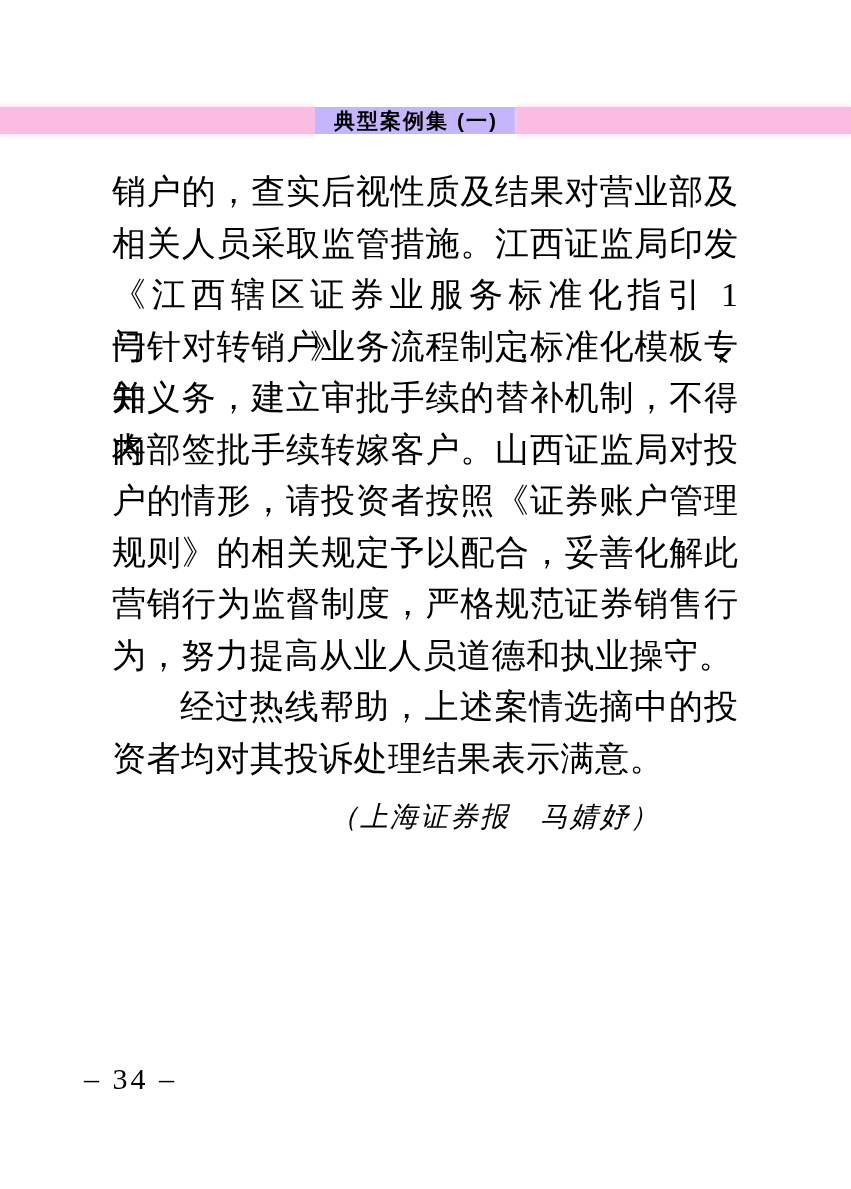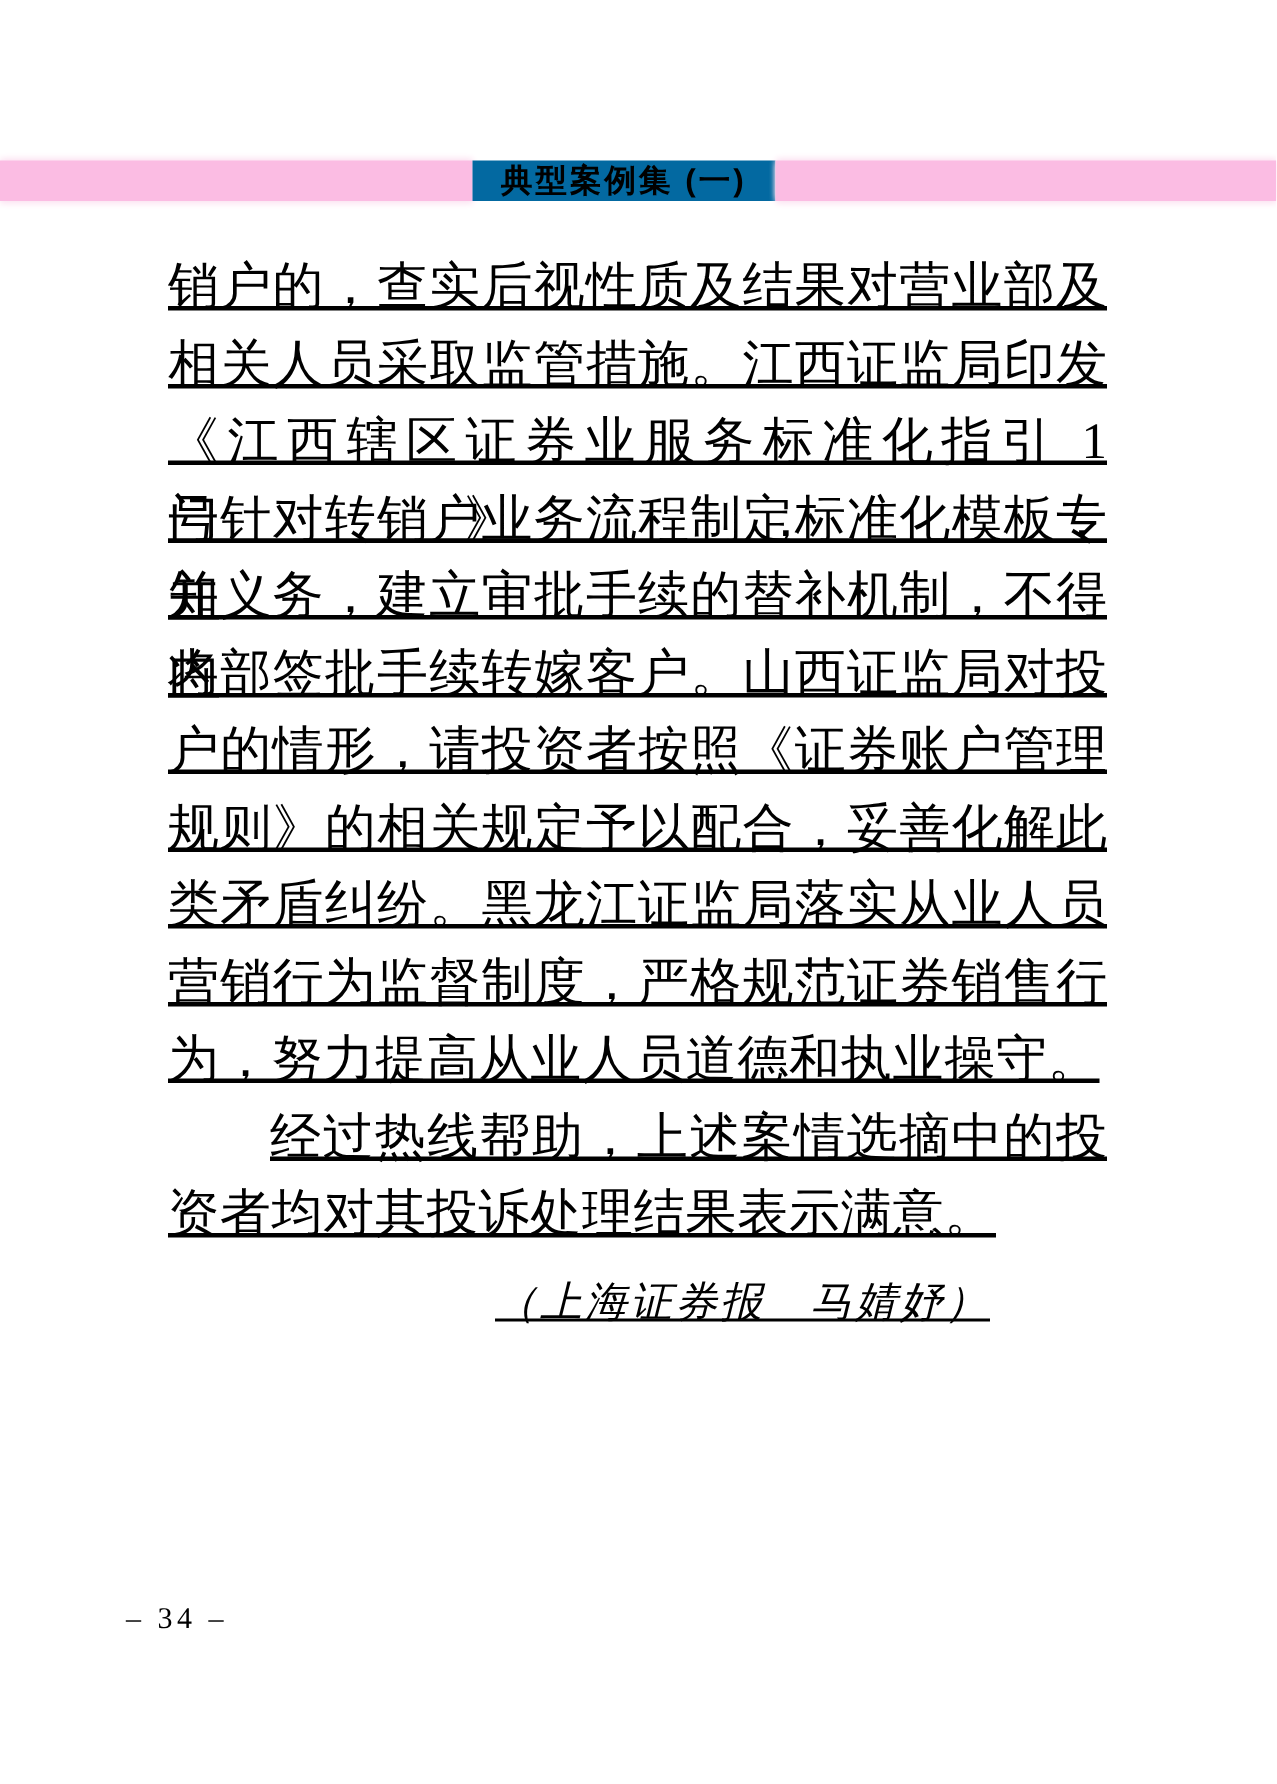--- a/index.html
+++ b/index.html
@@ -27,21 +27,21 @@
     display: flex;
     align-items: stretch;
   }
   .band-bar {
     background: var(--band, #fbbce3);
     box-shadow: 0 2px 4px #fce4f2, 0 -2px 4px #fce4f2;
   }
   .band-left  { width: 315px; }
   .band-right { flex: 1; }
   .band-title-cell {
-    background: #0369a1;
+    background: #c4b5fd;
     min-width: 186px;
     display: flex;
     align-items: center;
     justify-content: center;
     padding: 0 8px;
   }
   .band-title {
     font-family: "Liberation Sans", "DejaVu Sans", sans-serif;
     font-weight: bold;
     font-size: 21px;
@@ -51,21 +51,20 @@
   }
 
   
   .body-text {
     position: absolute;
     top: 166px;
     left: 112px;
     width: 626px;
     font-size: 34px;
     line-height: 51.5px;
-    text-decoration: underline;
   }
   .t-line {
     height: 51.5px;
     white-space: nowrap;
     letter-spacing: 0.5px;
   }
   .t-line.justify {
     white-space: normal;
     text-align: justify;
     text-align-last: justify;
@@ -82,21 +81,21 @@
     font-size: 28px;
     letter-spacing: 2px;
     white-space: nowrap;
   }
 
   
   .folio {
     position: absolute;
     top: 1062px;
     left: 84px;
-    font-size: 20px;
+    font-size: 30px;
     letter-spacing: 3px;
     line-height: 34px;
   }
 </style>
 </head>
 <body>
 
 <div class="page">
 
   <div class="head-band">
@@ -109,21 +108,20 @@
 
   <div class="body-text">
     <div class="t-line justify">销户的，查实后视性质及结果对营业部及</div>
     <div class="t-line justify">相关人员采取监管措施。江西证监局印发</div>
     <div class="t-line justify">《江西辖区证券业服务标准化指引 1 号》，专</div>
     <div class="t-line justify">门针对转销户业务流程制定标准化模板，并</div>
     <div class="t-line justify">知义务，建立审批手续的替补机制，不得将</div>
     <div class="t-line justify">内部签批手续转嫁客户。山西证监局对投</div>
     <div class="t-line justify">户的情形，请投资者按照《证券账户管理</div>
     <div class="t-line justify">规则》的相关规定予以配合，妥善化解此</div>
-    <div class="t-line justify">类矛盾纠纷。黑龙江证监局落实从业人员</div>
     <div class="t-line justify">营销行为监督制度，严格规范证券销售行</div>
     <div class="t-line">为，努力提高从业人员道德和执业操守。</div>
     <div class="t-line justify indent">经过热线帮助，上述案情选摘中的投</div>
     <div class="t-line">资者均对其投诉处理结果表示满意。</div>
 
     <div class="attribution">（上海证券报　马婧妤）</div>
   </div>
 
   <div class="folio">– 34 –</div>
 

